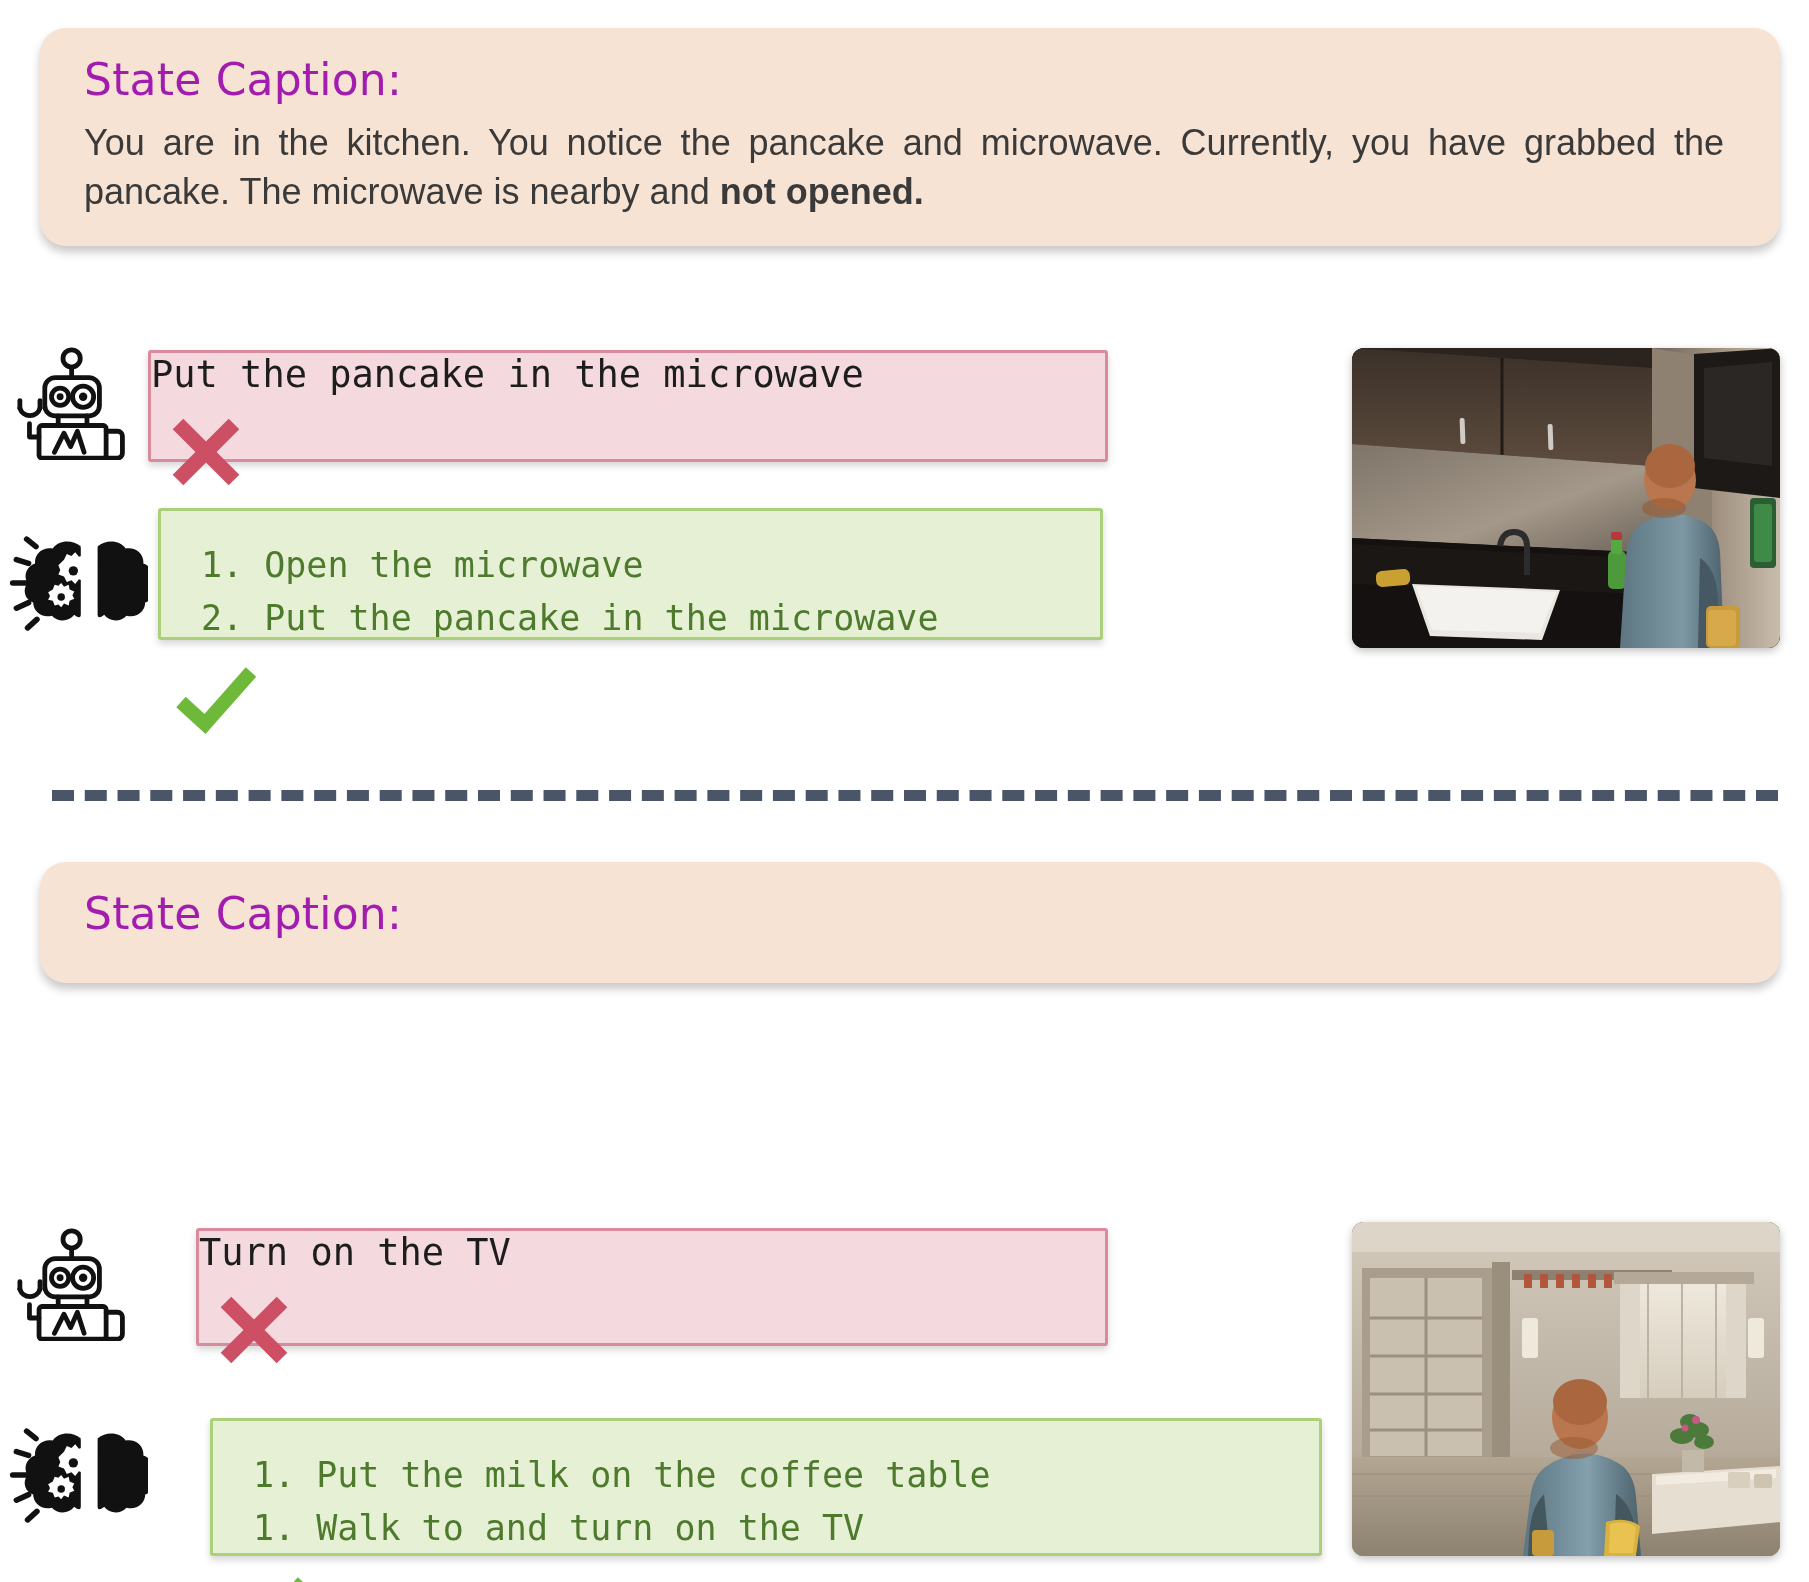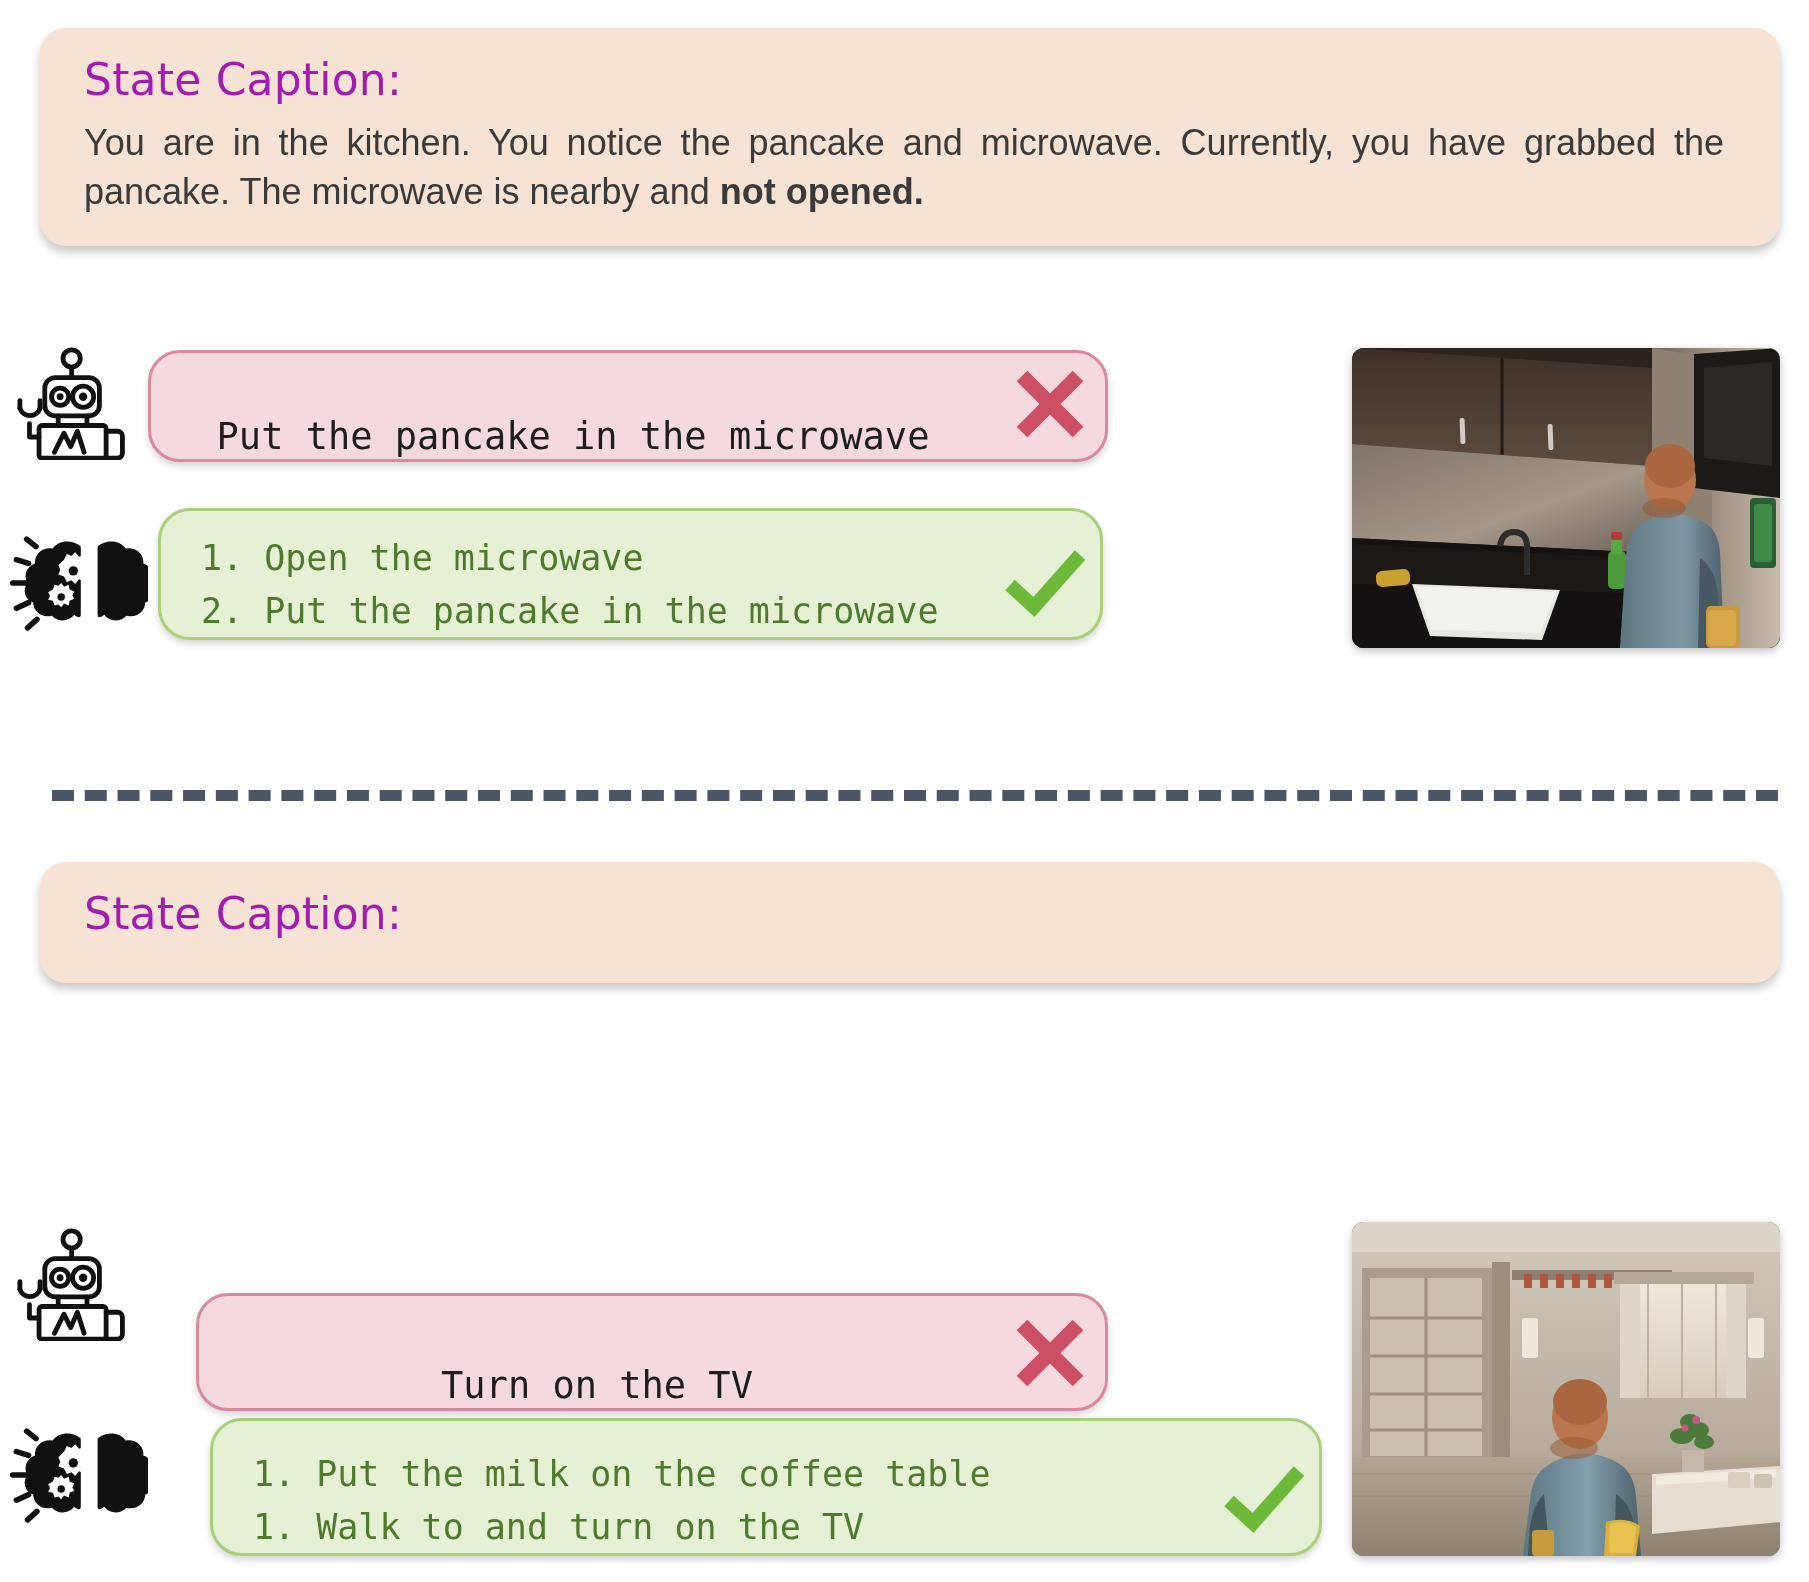--- a/index.html
+++ b/index.html
@@ -44,24 +44,25 @@
   
   .icon-slot {
     position: absolute;
     width: 120px;
     height: 120px;
   }
   .icon-slot svg { display:block; width:100%; height:100%; }
 
   .bubble {
     position: absolute;
-    border-radius: 32px;
+    border-radius: 3px;
     display: flex;
-    align-items: flex-end;
+    align-items: flex-start;
     box-shadow: 0 4px 7px rgba(0,0,0,0.16);
+    flex-direction: column;
   }
   .bubble-bad {
     background: #f4dadf;
     border: 3px solid #d98a9c;
   }
   .bubble-good {
     background: #e6f0d4;
     border: 3px solid #aad07a;
   }
   .bubble-text {
@@ -279,21 +280,21 @@
         <polyline points="44,112 54,92 61,106 68,90 75,112" stroke-width="5"></polyline>
         <path d="M98 90 h12 a5 5 0 0 1 5 5 v18 a5 5 0 0 1 -5 5 h-12"></path>
         <path d="M28 96 h-10 v-14"></path>
         <path d="M8 66 a11 11 0 0 0 21 0"></path>
         <line x1="8" y1="66" x2="8" y2="58"></line>
         <line x1="29" y1="66" x2="29" y2="58"></line>
       </g>
     </svg>
   </div>
 
-  <div class="bubble bubble-bad" style="left:196px; top:1293px; width:912px; height:118px;">
+  <div class="bubble bubble-bad" style="left:196px; top:1228px; width:912px; height:118px;">
     <div class="bubble-text bad-text">Turn on the TV</div>
     <div class="mark">
       <svg width="80" height="80" viewBox="0 0 80 80">
         <g stroke="#cc4f63" stroke-width="15" stroke-linecap="butt">
           <line x1="12" y1="12" x2="68" y2="68"></line>
           <line x1="68" y1="12" x2="12" y2="68"></line>
         </g>
       </svg>
     </div>
   </div>

